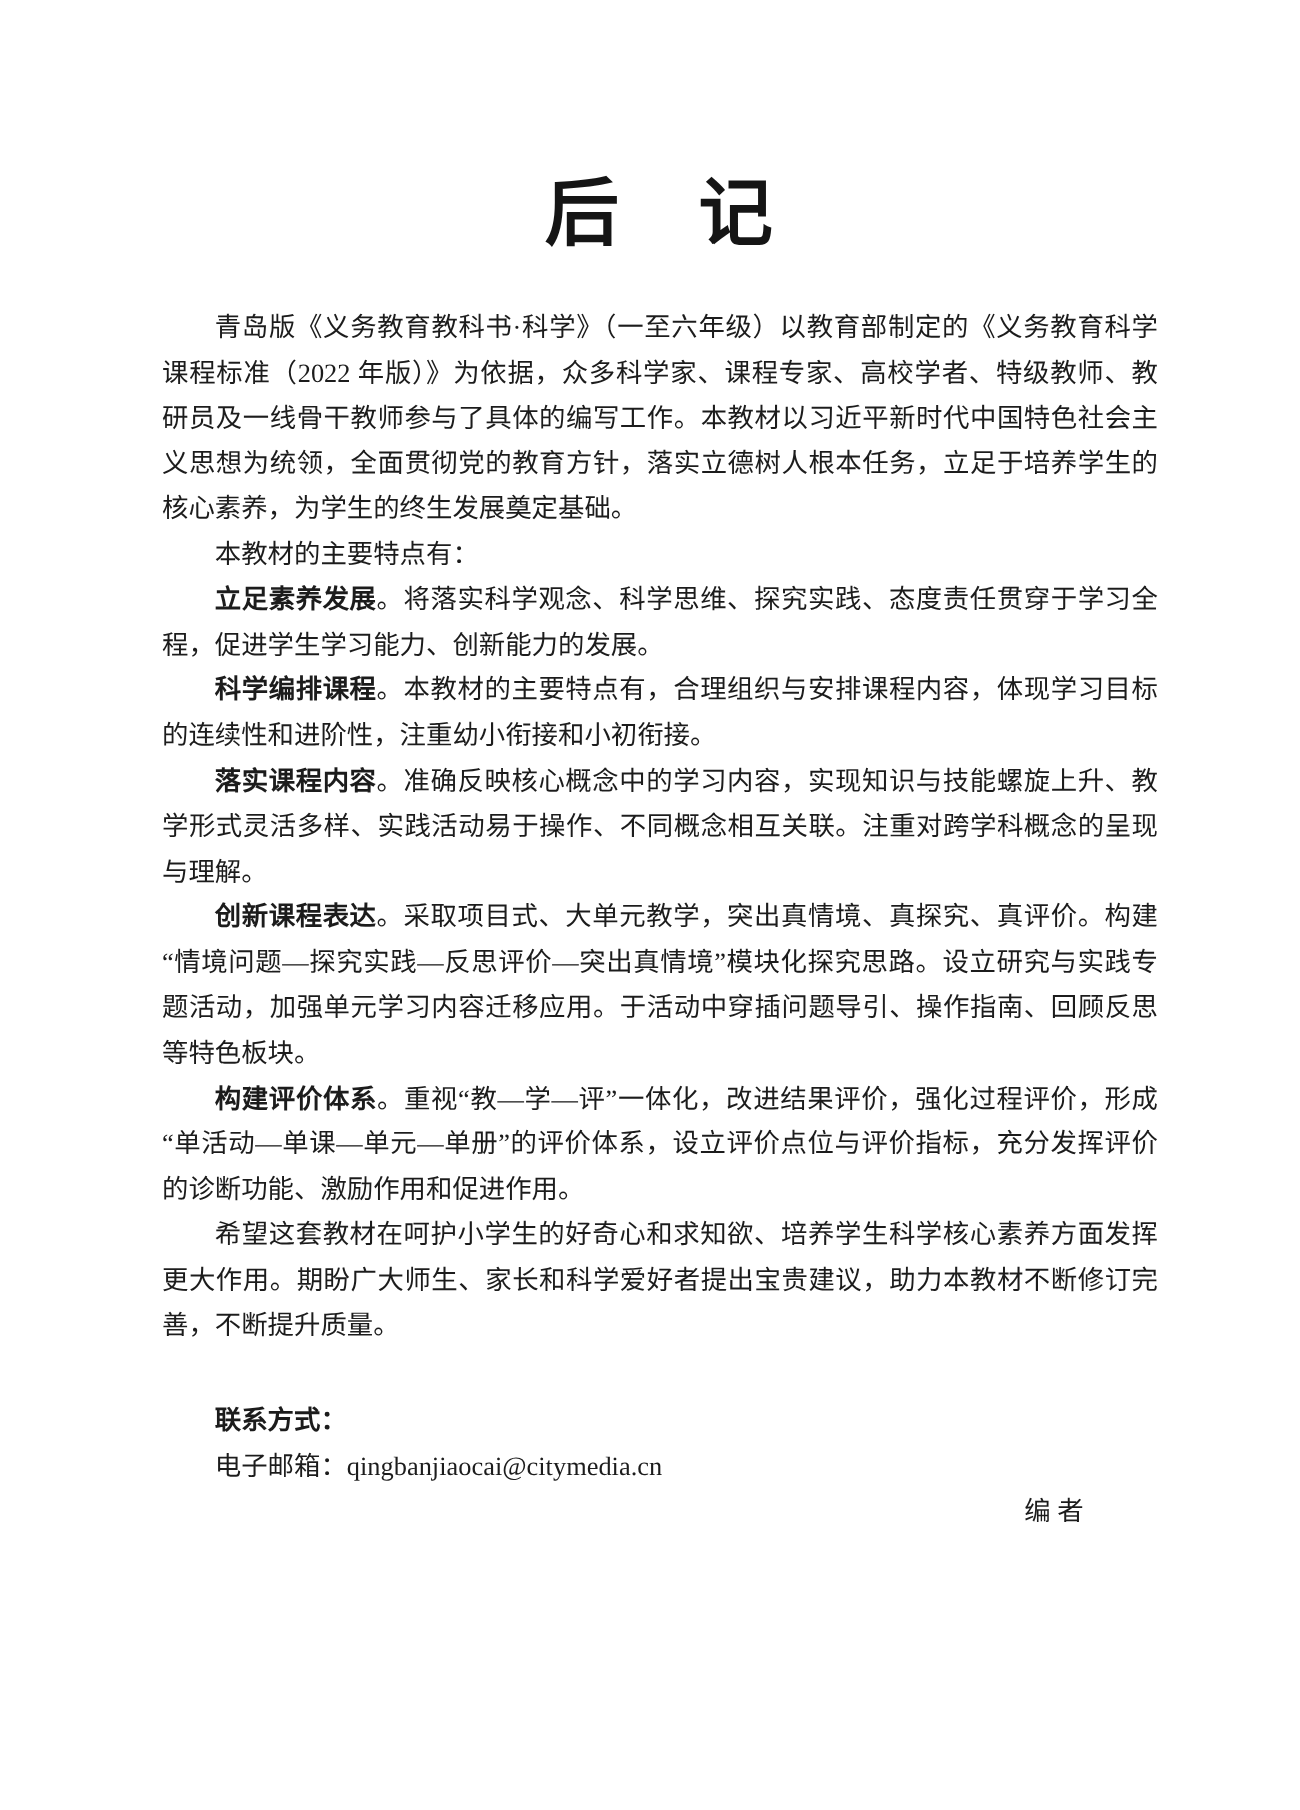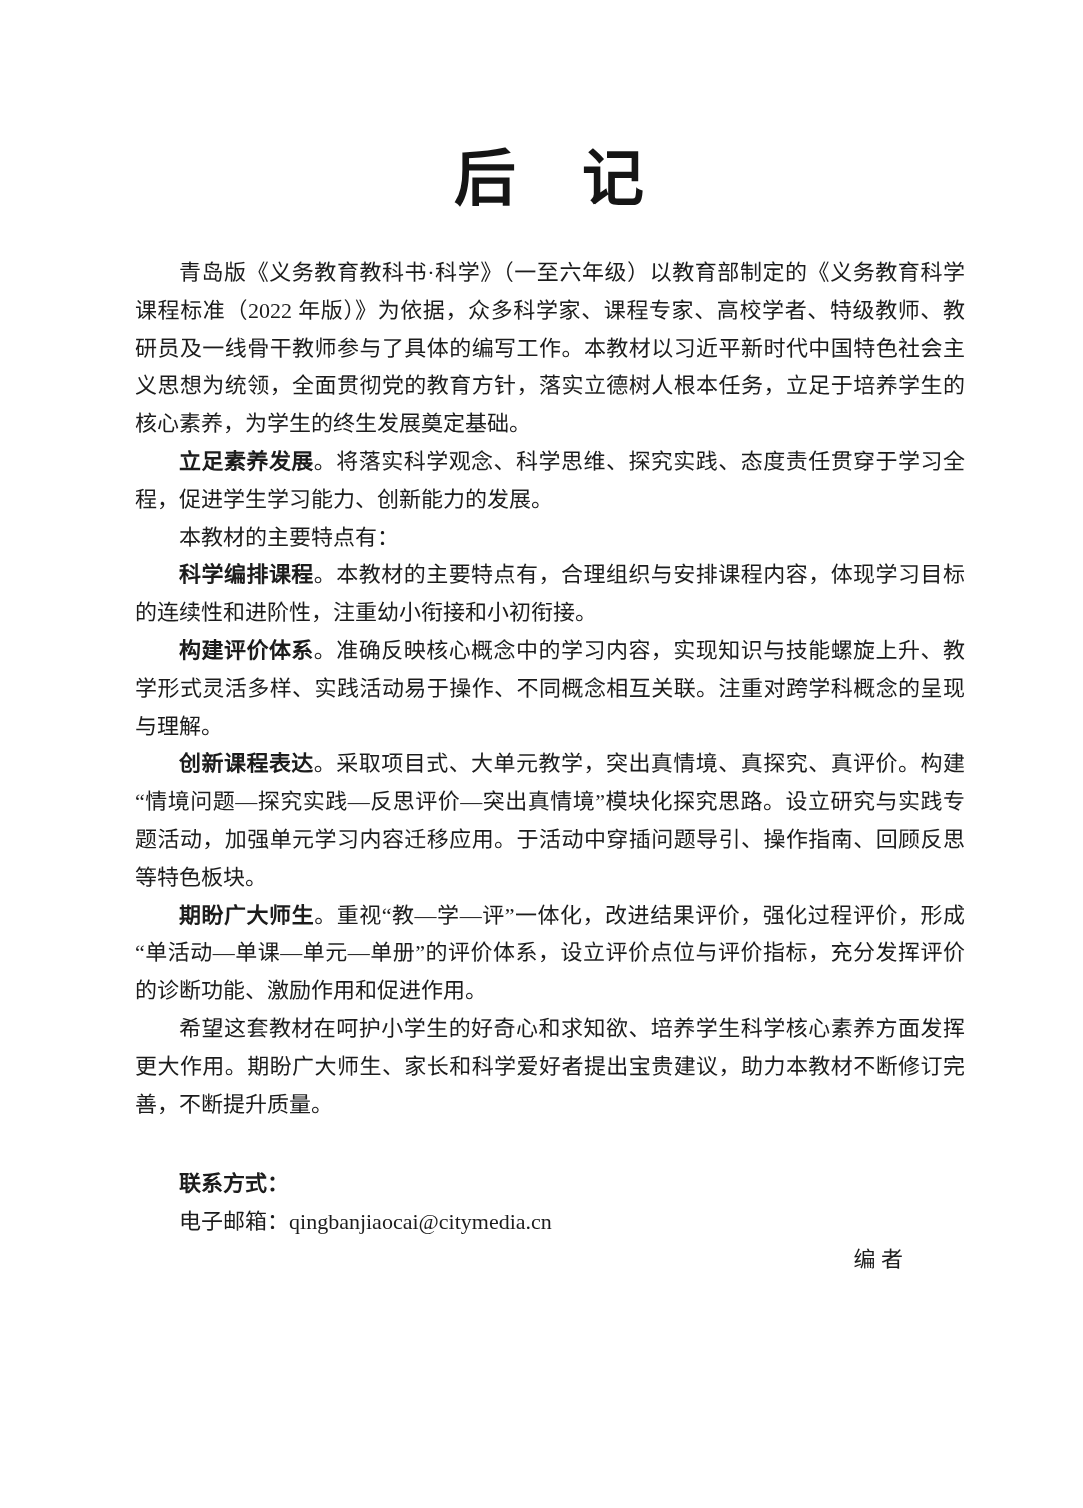--- a/index.html
+++ b/index.html
@@ -63,31 +63,31 @@
 <body>
 
 <div class="page">
 
   <h1 class="doc-title">后　记</h1>
 
   <div class="body-text">
 
     <p class="para"><span class="lead"></span><span>青岛版《义务教育教科书·科学》（一至六年级）以教育部制定的《义务教育科学课程标准（2022 年版）》为依据，众多科学家、课程专家、高校学者、特级教师、教研员及一线骨干教师参与了具体的编写工作。本教材以习近平新时代中国特色社会主义思想为统领，全面贯彻党的教育方针，落实立德树人根本任务，立足于培养学生的核心素养，为学生的终生发展奠定基础。</span></p>
 
+    <p class="para"><span class="lead"></span><span>本教材的主要特点有：</span></p>
+
     <p class="para"><span class="lead">立足素养发展</span><span>。将落实科学观念、科学思维、探究实践、态度责任贯穿于学习全程，促进学生学习能力、创新能力的发展。</span></p>
-
-    <p class="para"><span class="lead"></span><span>本教材的主要特点有：</span></p>
 
     <p class="para"><span class="lead">科学编排课程</span><span>。本教材的主要特点有，合理组织与安排课程内容，体现学习目标的连续性和进阶性，注重幼小衔接和小初衔接。</span></p>
 
-    <p class="para"><span class="lead">构建评价体系</span><span>。准确反映核心概念中的学习内容，实现知识与技能螺旋上升、教学形式灵活多样、实践活动易于操作、不同概念相互关联。注重对跨学科概念的呈现与理解。</span></p>
+    <p class="para"><span class="lead">落实课程内容</span><span>。准确反映核心概念中的学习内容，实现知识与技能螺旋上升、教学形式灵活多样、实践活动易于操作、不同概念相互关联。注重对跨学科概念的呈现与理解。</span></p>
 
     <p class="para"><span class="lead">创新课程表达</span><span>。采取项目式、大单元教学，突出真情境、真探究、真评价。构建“情境问题—探究实践—反思评价—突出真情境”模块化探究思路。设立研究与实践专题活动，加强单元学习内容迁移应用。于活动中穿插问题导引、操作指南、回顾反思等特色板块。</span></p>
 
-    <p class="para"><span class="lead">期盼广大师生</span><span>。重视“教—学—评”一体化，改进结果评价，强化过程评价，形成“单活动—单课—单元—单册”的评价体系，设立评价点位与评价指标，充分发挥评价的诊断功能、激励作用和促进作用。</span></p>
+    <p class="para"><span class="lead">构建评价体系</span><span>。重视“教—学—评”一体化，改进结果评价，强化过程评价，形成“单活动—单课—单元—单册”的评价体系，设立评价点位与评价指标，充分发挥评价的诊断功能、激励作用和促进作用。</span></p>
 
     <p class="para"><span class="lead"></span><span>希望这套教材在呵护小学生的好奇心和求知欲、培养学生科学核心素养方面发挥更大作用。期盼广大师生、家长和科学爱好者提出宝贵建议，助力本教材不断修订完善，不断提升质量。</span></p>
 
     <div class="contact-block">
       <p class="contact-heading">联系方式：</p>
       <p class="contact-email"><span>电子邮箱：</span><span>qingbanjiaocai@citymedia.cn</span></p>
       <p class="signature-line">编 者</p>
     </div>
 
   </div>

